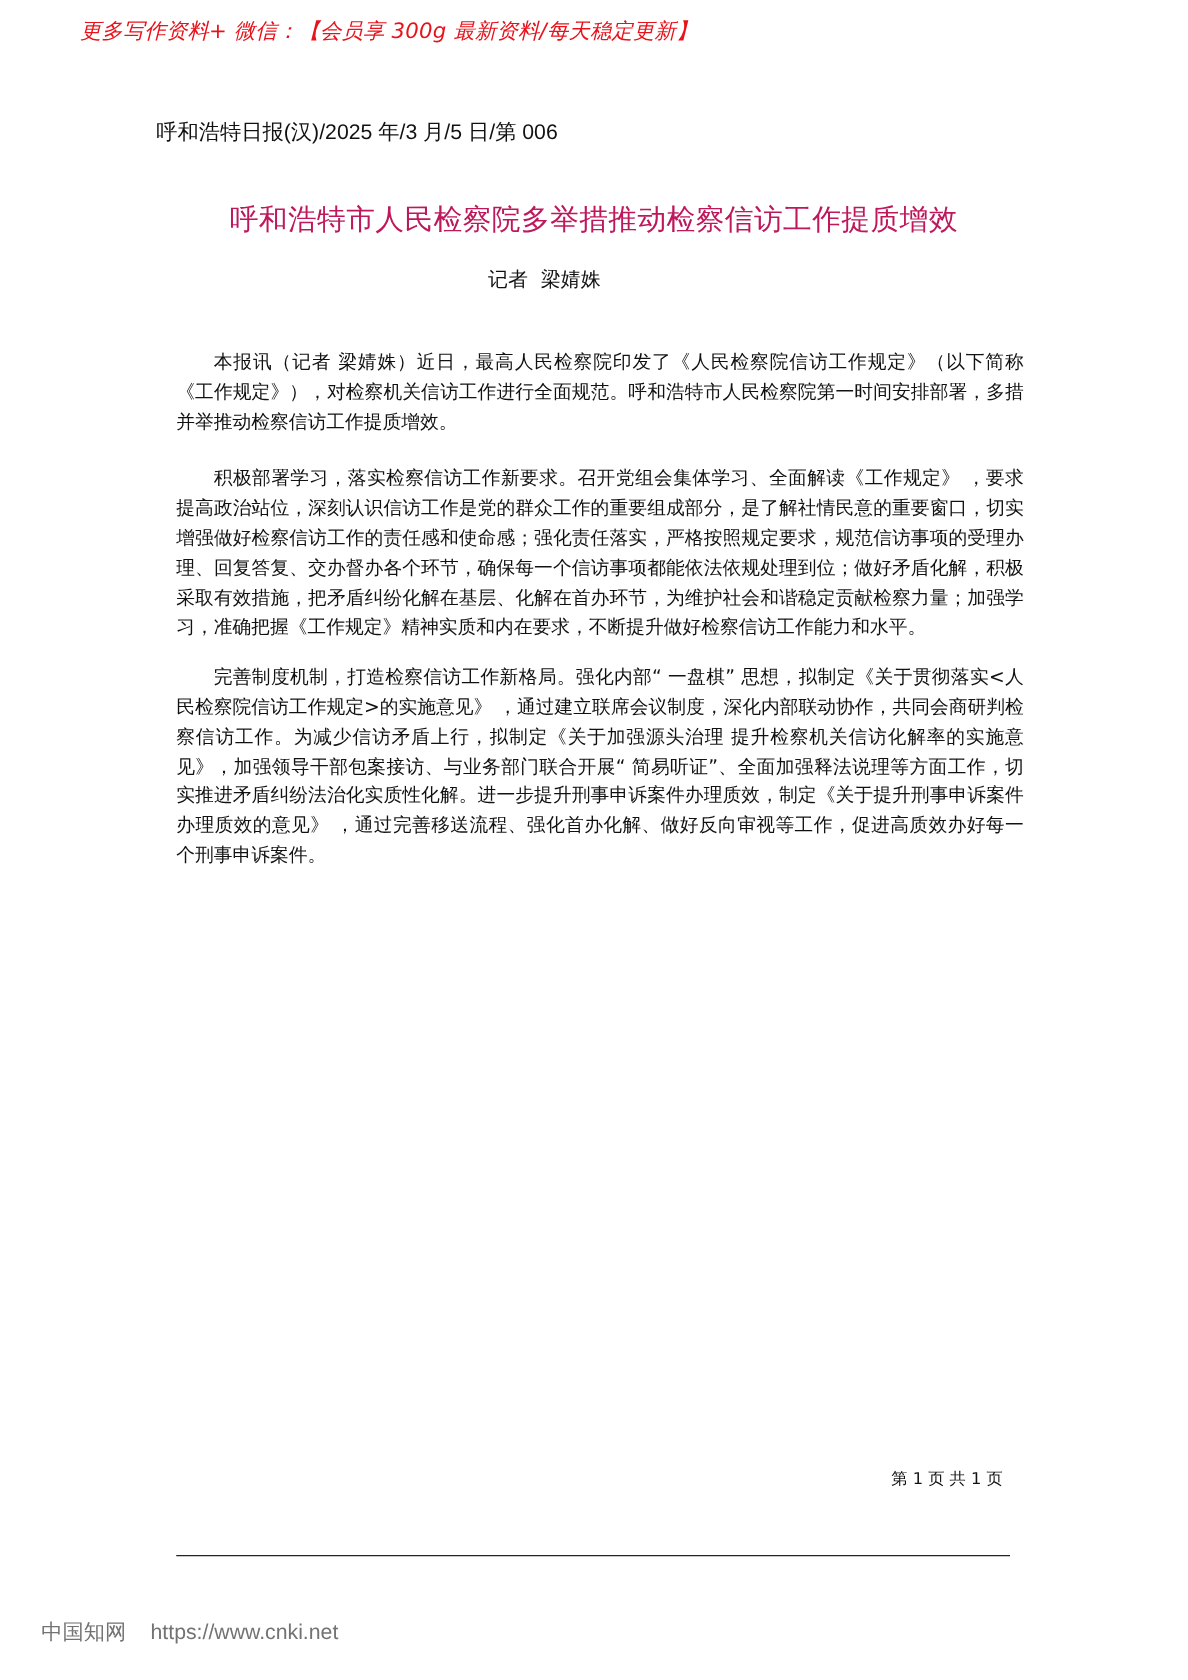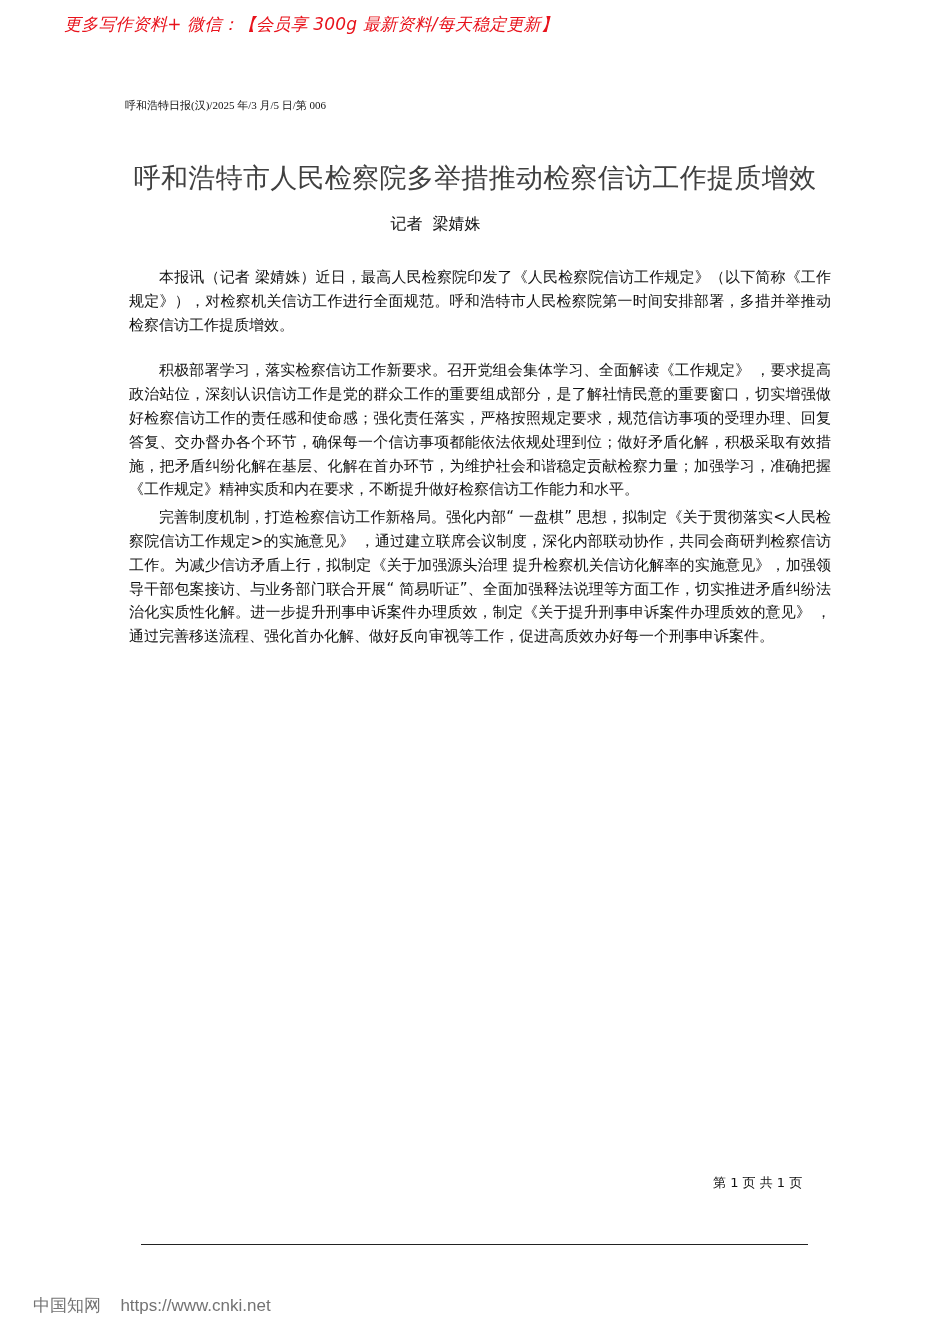--- a/index.html
+++ b/index.html
@@ -22,34 +22,34 @@
       font-size: 17px;
       color: #e8121b;
       white-space: nowrap;
       letter-spacing: 0.2px;
       font-style: italic;
     }
     .source-line {
       position: absolute;
       left: 125px;
       top: 95px;
-      font-family: Liberation Serif, serif;
-      font-size: 11px;
+      font-family: Liberation Sans, sans-serif;
+      font-size: 17px;
       line-height: 21px;
       color: #111;
       width: 360px;
     }
     .title {
       position: absolute;
       left: 0;
       top: 160px;
       width: 950px;
       text-align: center;
-      font-size: 27px;
-      color: #404040;
+      font-size: 23px;
+      color: #be185d;
       letter-spacing: 0.3px;
     }
     .byline {
       position: absolute;
       left: 0;
       top: 214px;
       width: 871px;
       text-align: center;
       font-size: 16px;
       color: #111;
@@ -58,21 +58,21 @@
       position: absolute;
       left: 125px;
       top: 262px;
       width: 710px;
       font-size: 15px;
       line-height: 23.8px;
       color: #111;
       text-align: justify;
     }
     .article p {
-      margin: 4px;
+      margin: 16px;
       text-indent: 2em;
     }
     .article p.gap-after {
       margin-bottom: 22px;
     }
     .page-counter {
       position: absolute;
       left: 713px;
       top: 1174px;
       font-size: 13px;

